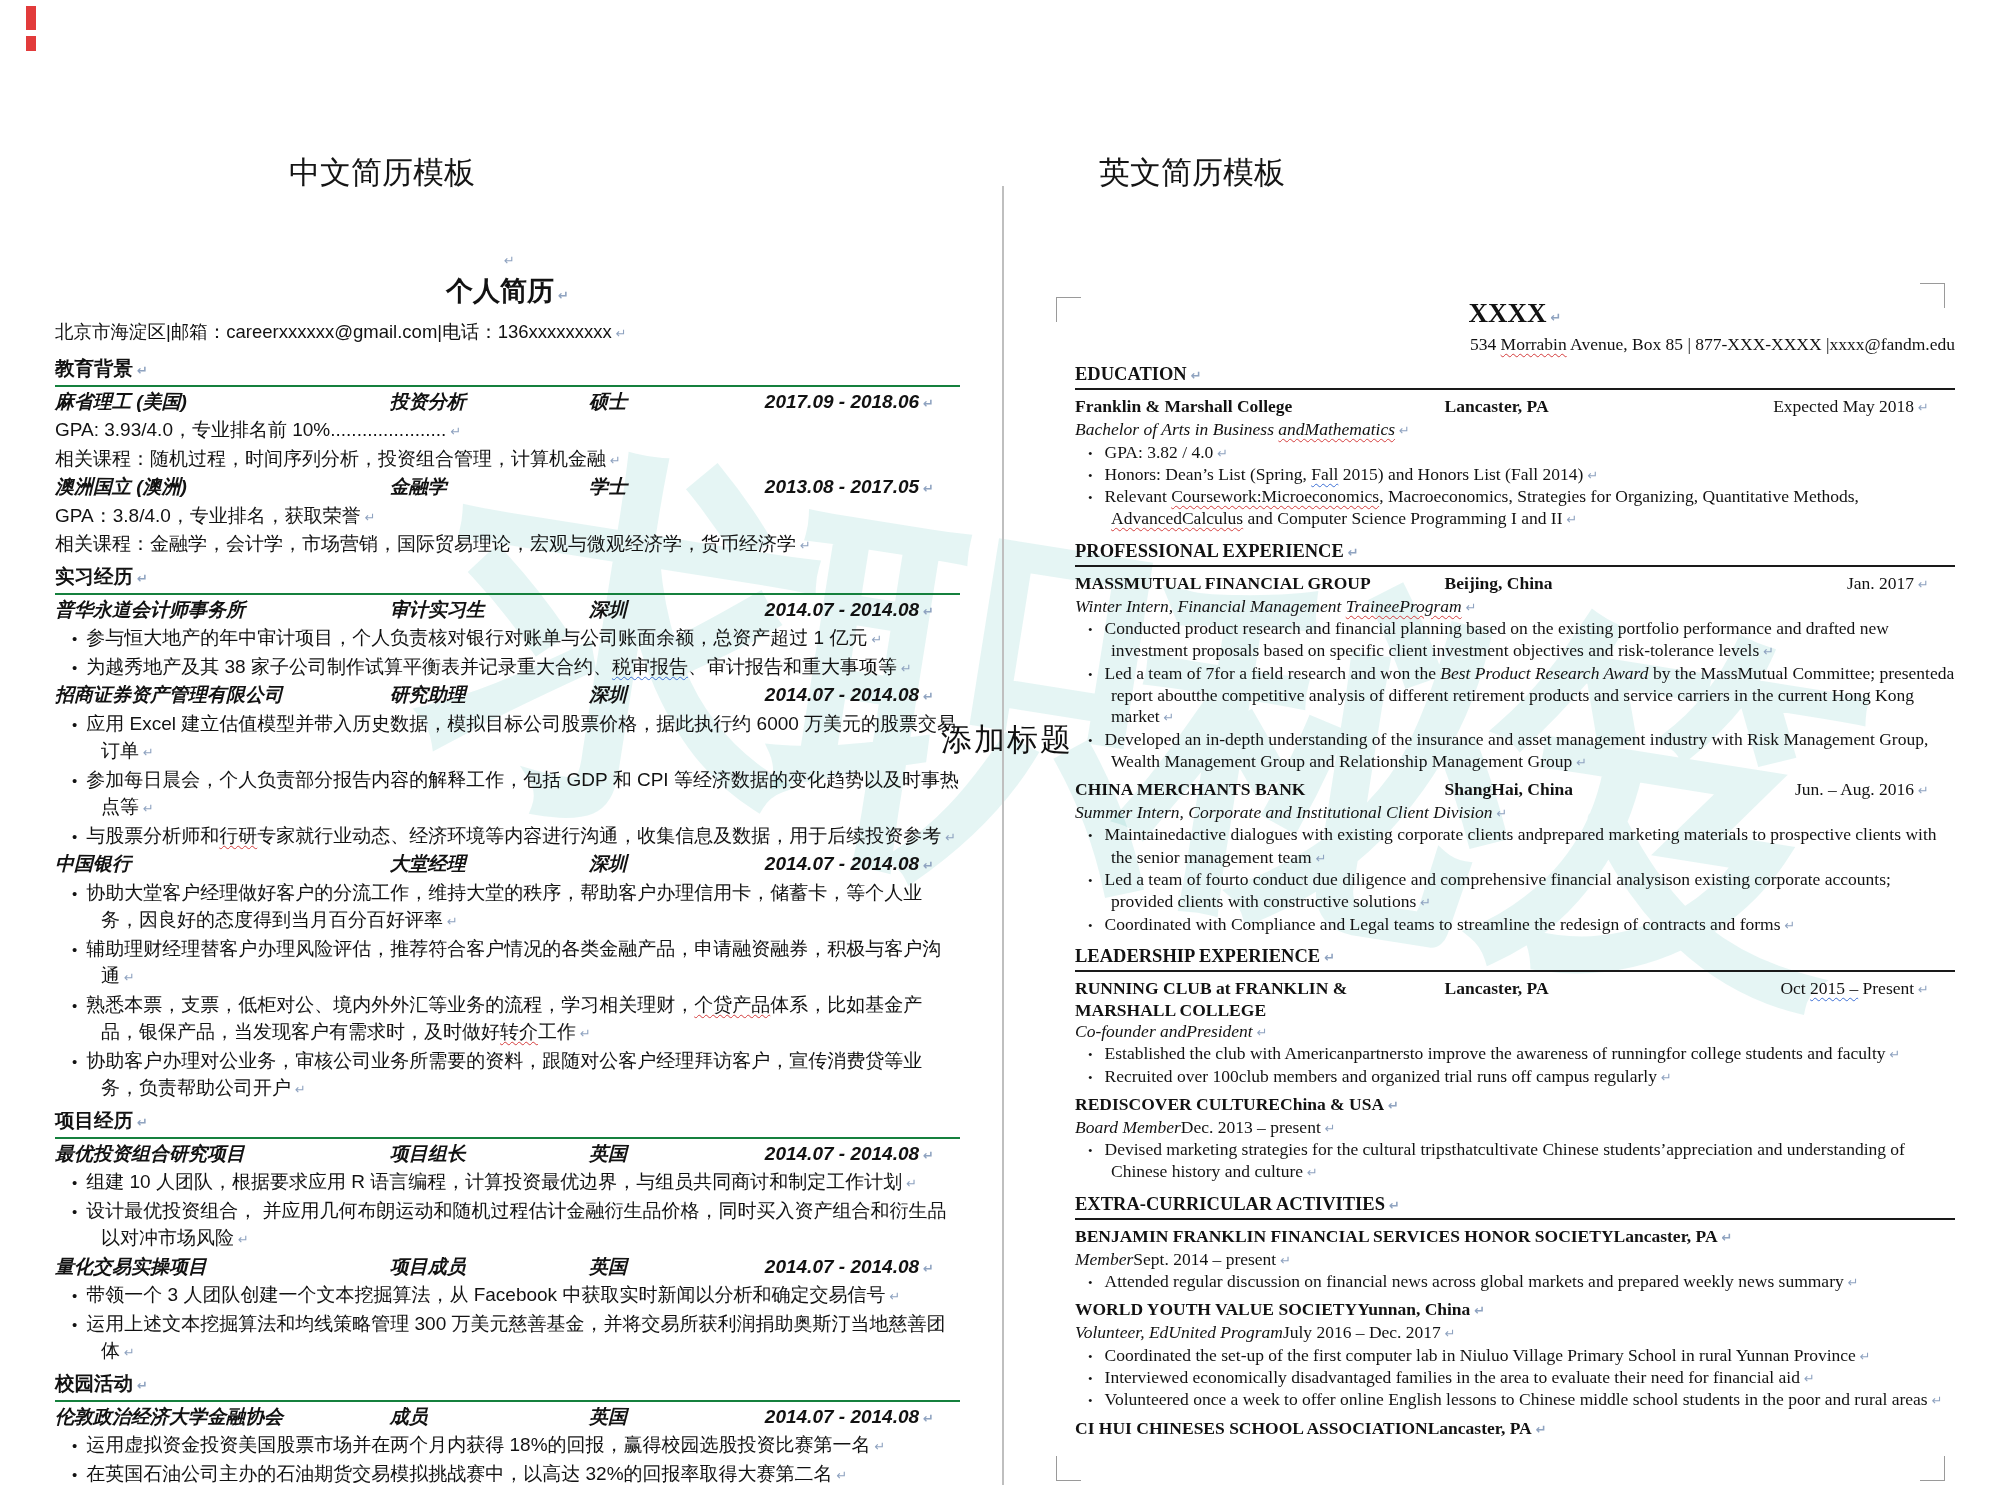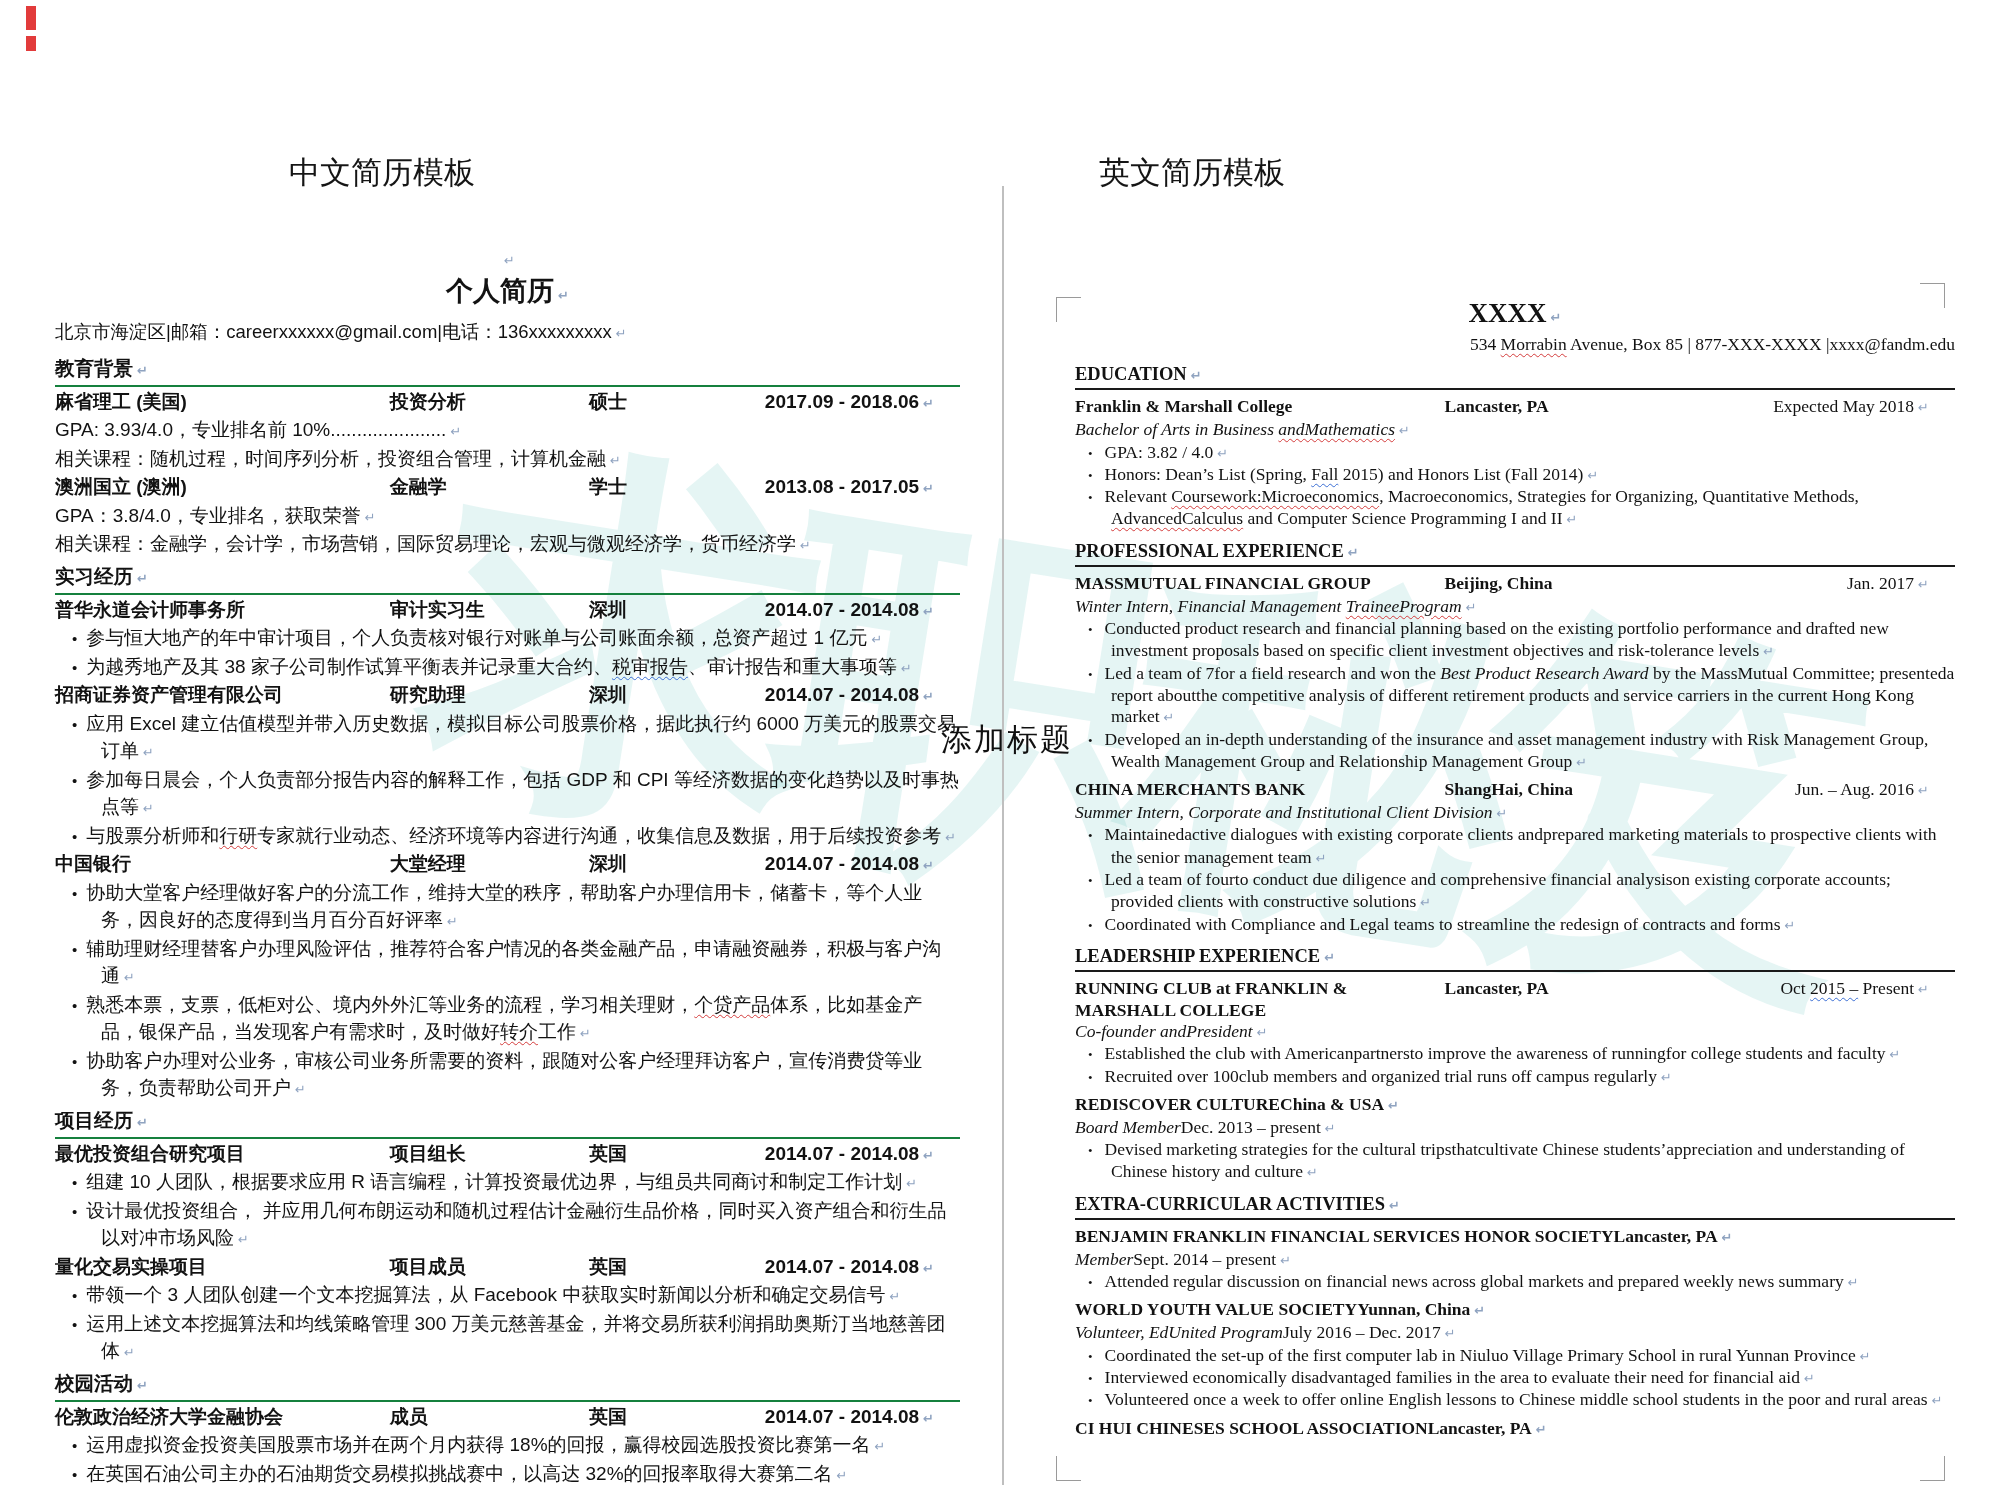--- a/index.html
+++ b/index.html
@@ -34,21 +34,21 @@
             text-decoration-thickness:1px;text-underline-offset:3px;}
   .wavy-blue{text-decoration-line:underline;text-decoration-style:wavy;text-decoration-color:#3c6fd4;
              text-decoration-thickness:1px;text-underline-offset:3px;}
   
   .cn-page{position:absolute;left:55px;top:246px;width:905px;font-size:19px;line-height:26.5px;z-index:2;}
   .cn-pilrow{text-align:center;height:26px;line-height:26px;}
   .cn-title{text-align:center;font-size:27px;font-weight:bold;line-height:38px;margin-bottom:4px;}
   .cn-contact{text-align:left;font-size:18.5px;margin-bottom:7px;}
   .cn-heading{font-weight:bold;font-size:19.5px;line-height:26px;border-bottom:2px solid #15803d;
               padding-bottom:1px;margin-top:3px;margin-bottom:2px;}
-  .cnrow{display:flex;font-weight:bold;}
+  .cnrow{display:flex;font-weight:bold;font-style:italic;}
   .cnrow .c1{flex:0 0 37%;}
   .cnrow .c2{flex:0 0 22%;}
   .cnrow .c3{flex:0 0 16%;}
   .cnrow .c4{flex:1;text-align:right;padding-right:26px;}
   .cnbullet{padding-left:46px;text-indent:-29px;}
   .cnbullet .bchar{margin-right:9px;font-size:15px;}
   
   .en-page{position:absolute;left:1075px;top:297px;width:880px;font-family:"Liberation Serif",serif;
            font-size:17.5px;line-height:21.3px;z-index:2;}
   .en-name{text-align:center;font-size:27px;font-weight:bold;line-height:32px;}

